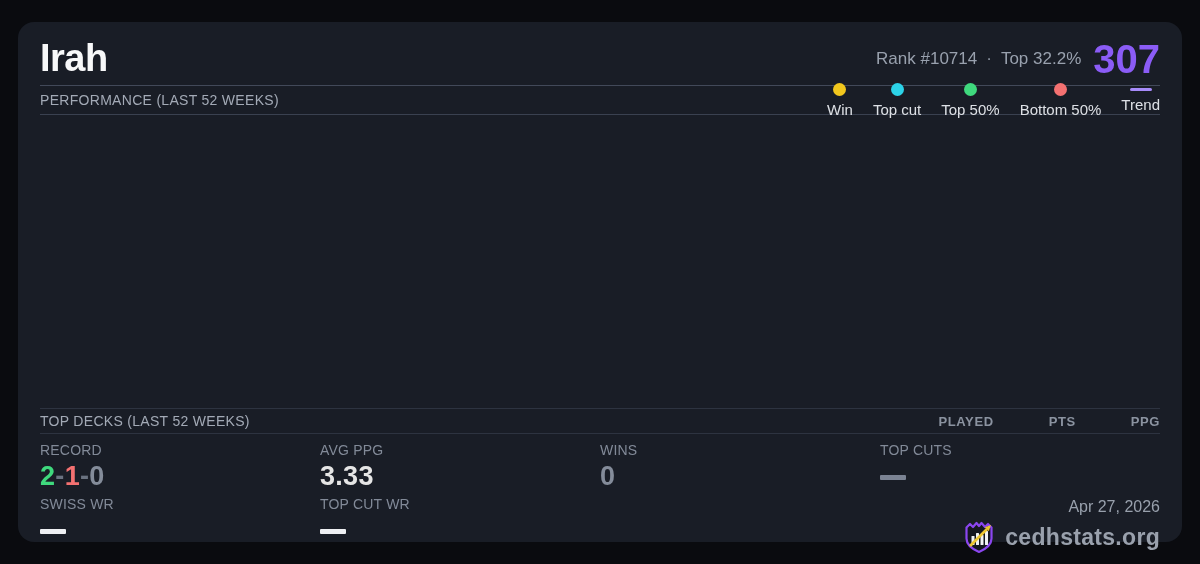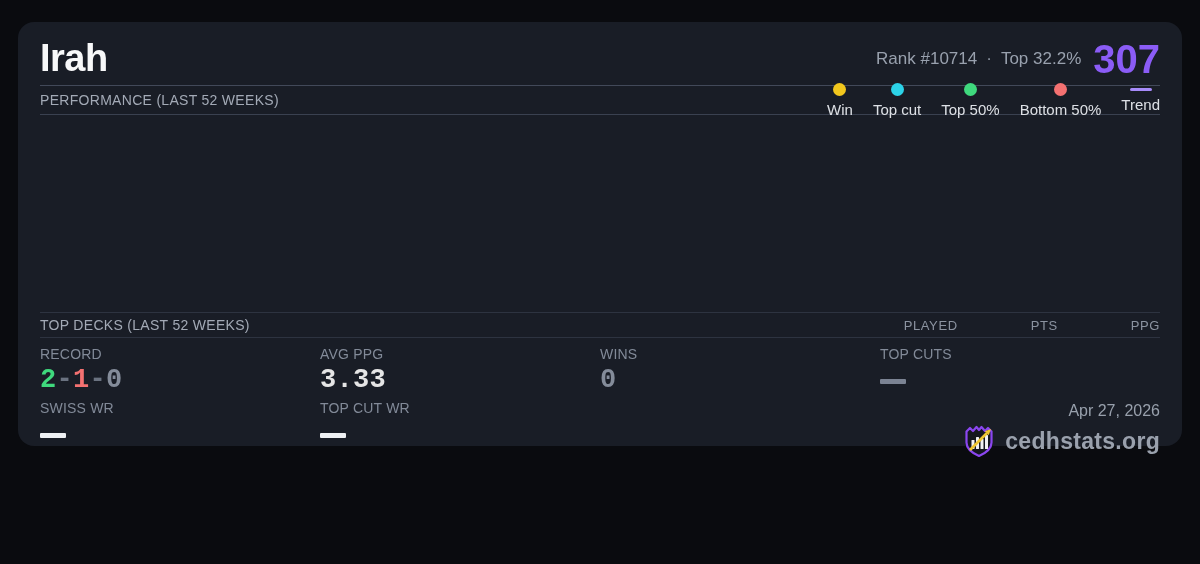--- a/index.html
+++ b/index.html
@@ -6,21 +6,21 @@
   html,body { width:1200px; height:564px; }
   body {
     background:#0a0b0f;
     font-family:"Liberation Sans", sans-serif;
     position:relative;
     overflow:hidden;
     color:#e5e7eb;
   }
   .card {
     position:absolute; left:18px; top:22px;
-    width:1164px; height:424px;
+    width:1164px; height:520px;
     background:#191d26;
     border-radius:16px;
     padding:0 22px;
     display:flex; flex-direction:column;
   }
   
   .header-row {
     height:64px; flex:none;
     display:flex; justify-content:space-between; align-items:center;
     border-bottom:1px solid #424959;
@@ -48,33 +48,33 @@
   .trend-line { width:22px; height:3px; border-radius:2px; background:#a78bfa; flex:none; }
   
   .chart-area { flex:1; }
   
   .topdecks-row {
     height:26px; flex:none;
     display:flex; justify-content:space-between; align-items:center;
     border-top:1px solid #2d3340;
     border-bottom:1px solid #2d3340;
   }
-  .td-cols { display:flex; gap:73px; }
+  .td-cols { display:flex; gap:55px;font-weight:bold; }
   .td-col { font-size:13px; color:#8b93a0; letter-spacing:0.6px; }
   
   .stats-area {
     flex:none; height:108px;
     display:grid;
     grid-template-columns:280px 280px 280px 1fr;
     grid-template-rows:54px auto;
     padding-top:8px;
   }
   .stat-cell { display:flex; flex-direction:column; align-items:flex-start; }
   .stat-label { font-size:14px; color:#828a98; letter-spacing:0.2px; }
-  .stat-value { font-size:27px; font-weight:700; margin-top:4px; line-height:1.1; letter-spacing:0.3px;font-family:Liberation Mono, monospace; }
+  .stat-value { font-size:27px; font-weight:700; margin-top:4px; line-height:1.1; letter-spacing:0.3px; }
   .val-white { color:#f2f3f5; }
   .val-green { color:#e5e5e5; }
   .val-gray  { color:#848c9a; }
   .rec-win  { color:#3fd97d; }
   .rec-loss { color:#f47171; }
   .rec-draw { color:#848c9a; }
   .rec-sep  { color:#6a7280; }
   .dash { width:26px; height:5px; border-radius:1px; margin-top:17px; }
   .dash.gray { background:#7b8393; }
   .dash.white { background:#eef0f3; }

